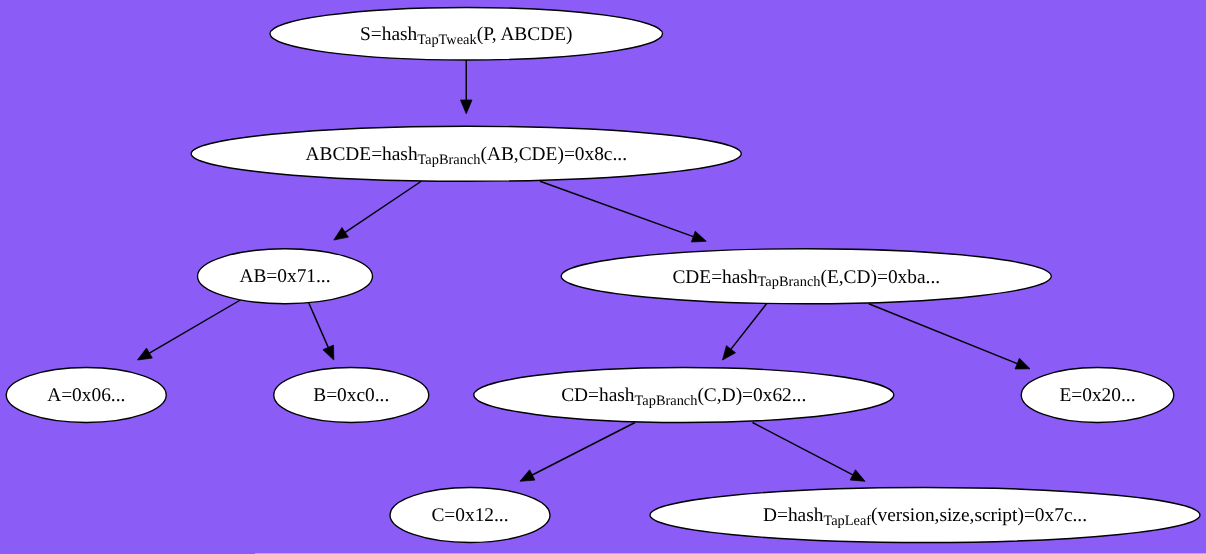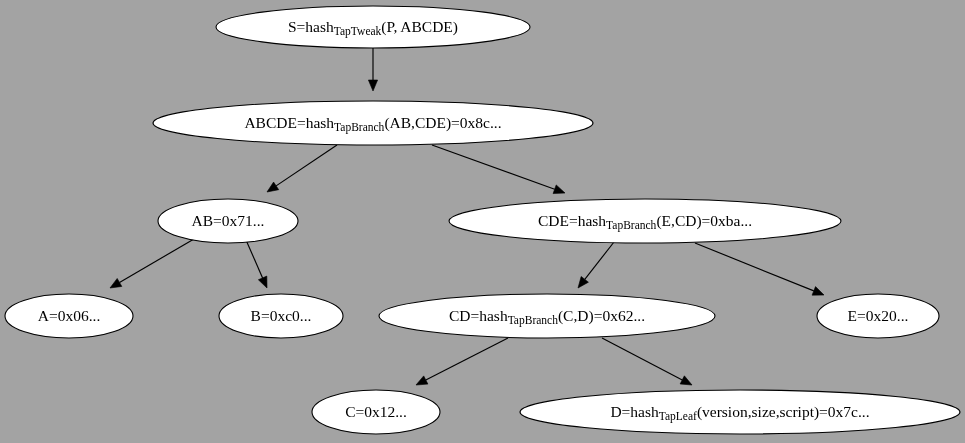--- a/index.html
+++ b/index.html
@@ -4,21 +4,21 @@
 <style>
   html, body {
     margin: 0;
     padding: 0;
     background: #ffffff;
   }
   #canvas {
     position: relative;
     width: 965px;
     height: 443px;
-    background: #a3a3a3;
+    background: #8b5cf6;
     overflow: hidden;
   }
   svg#graph {
     display: block;
     width: 965px;
     height: 443px;
   }
   .node-ellipse {
     fill: #ffffff;
     stroke: #000000;

